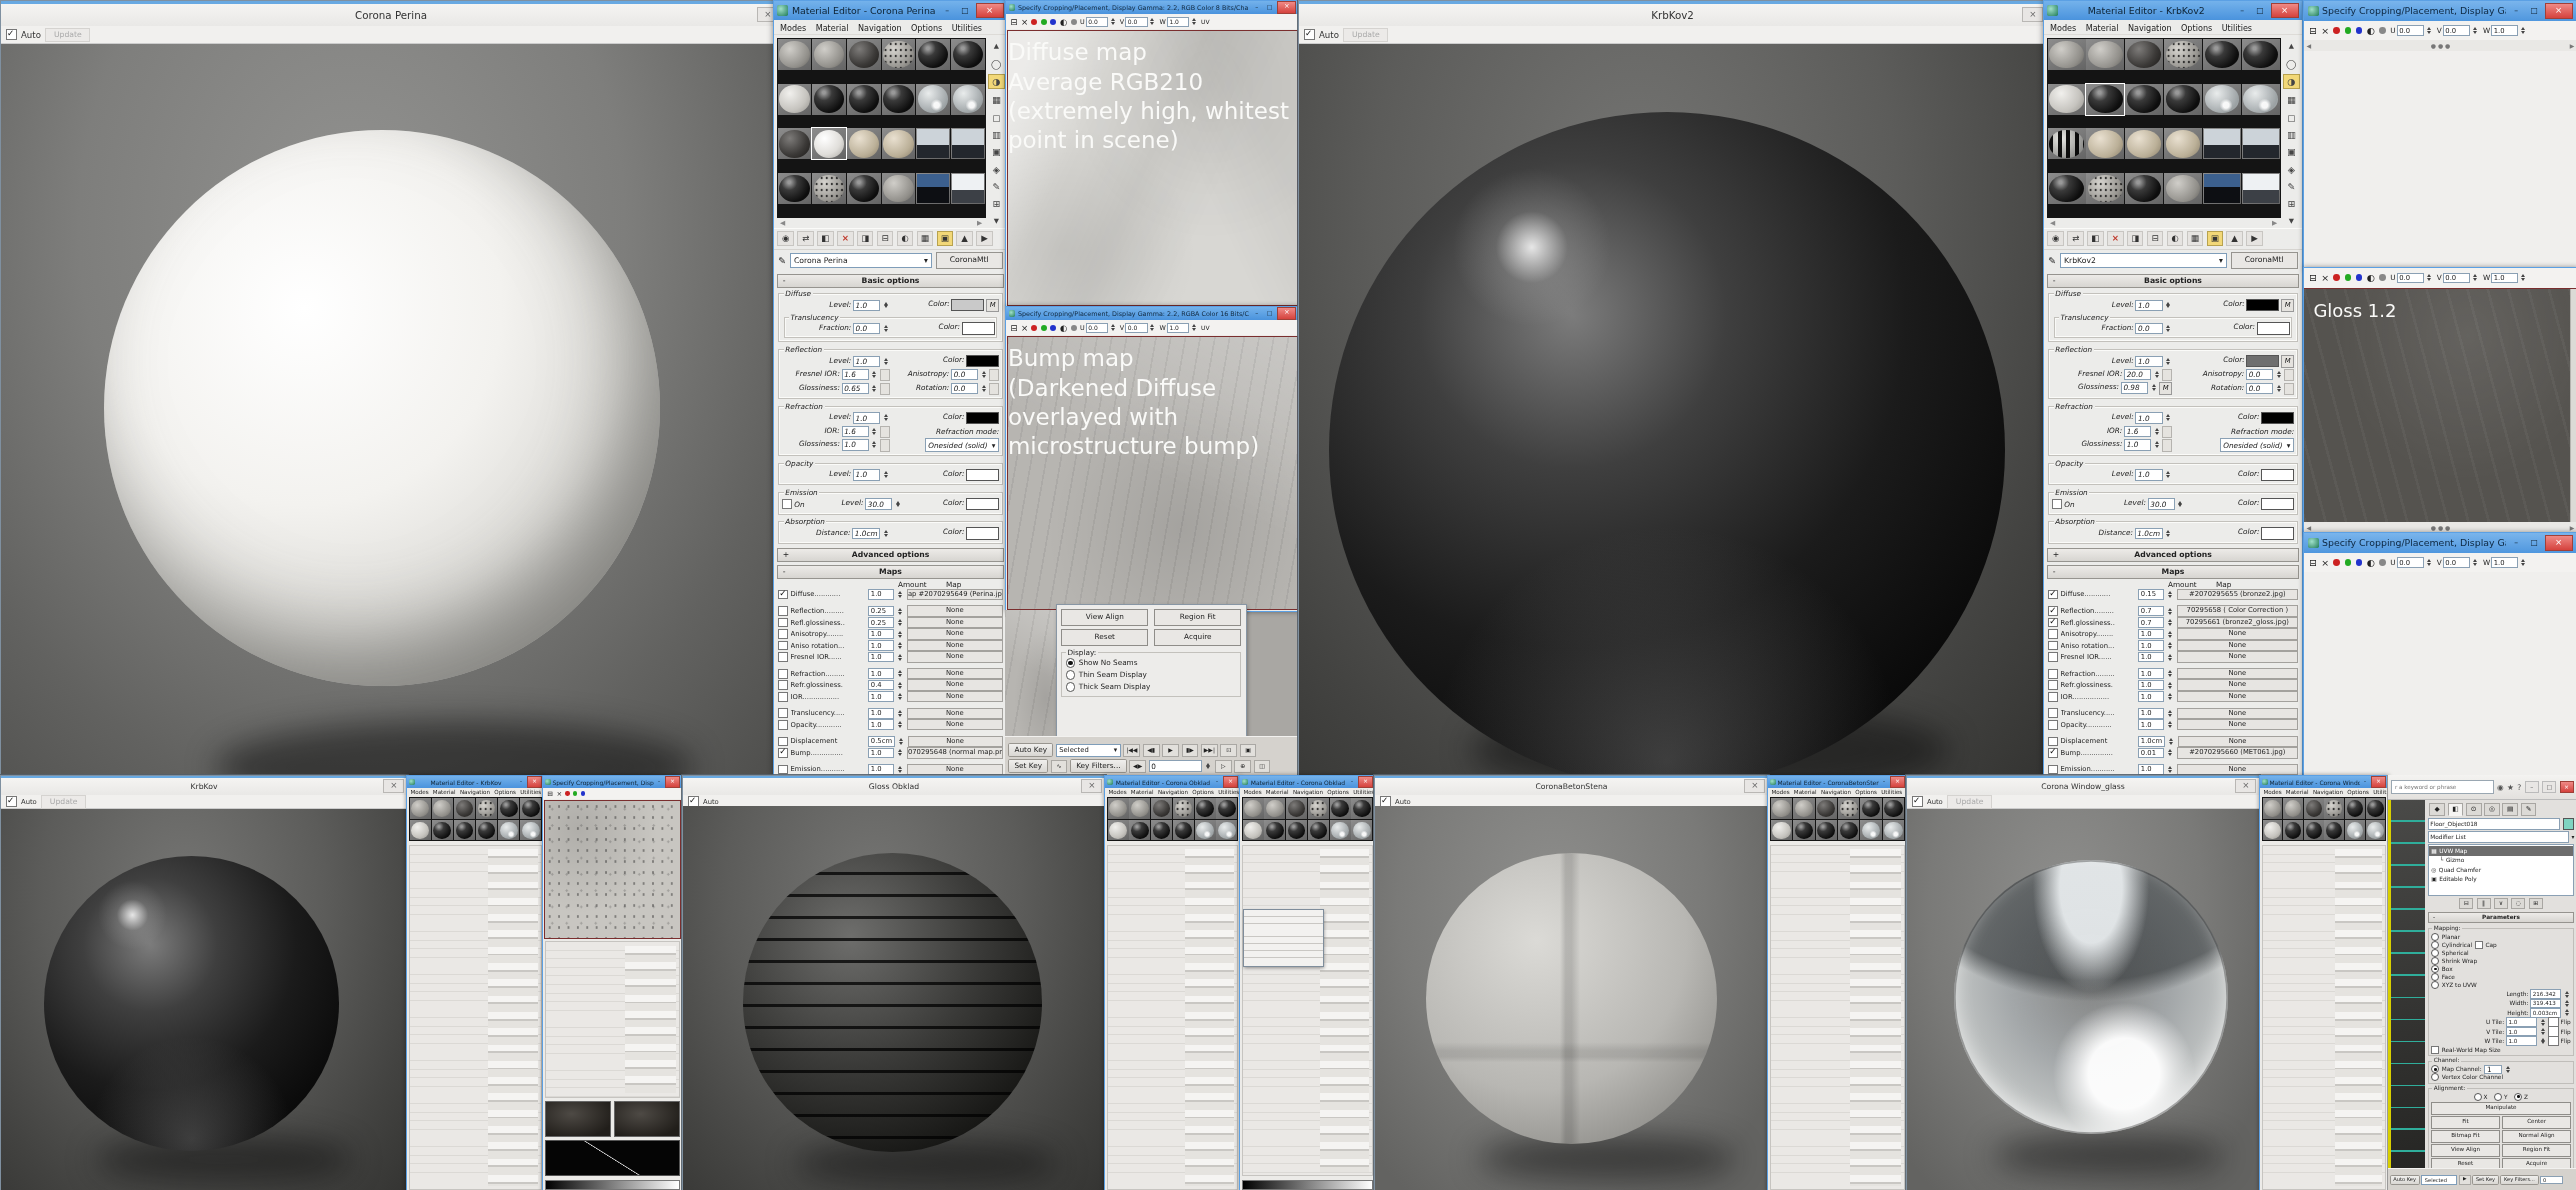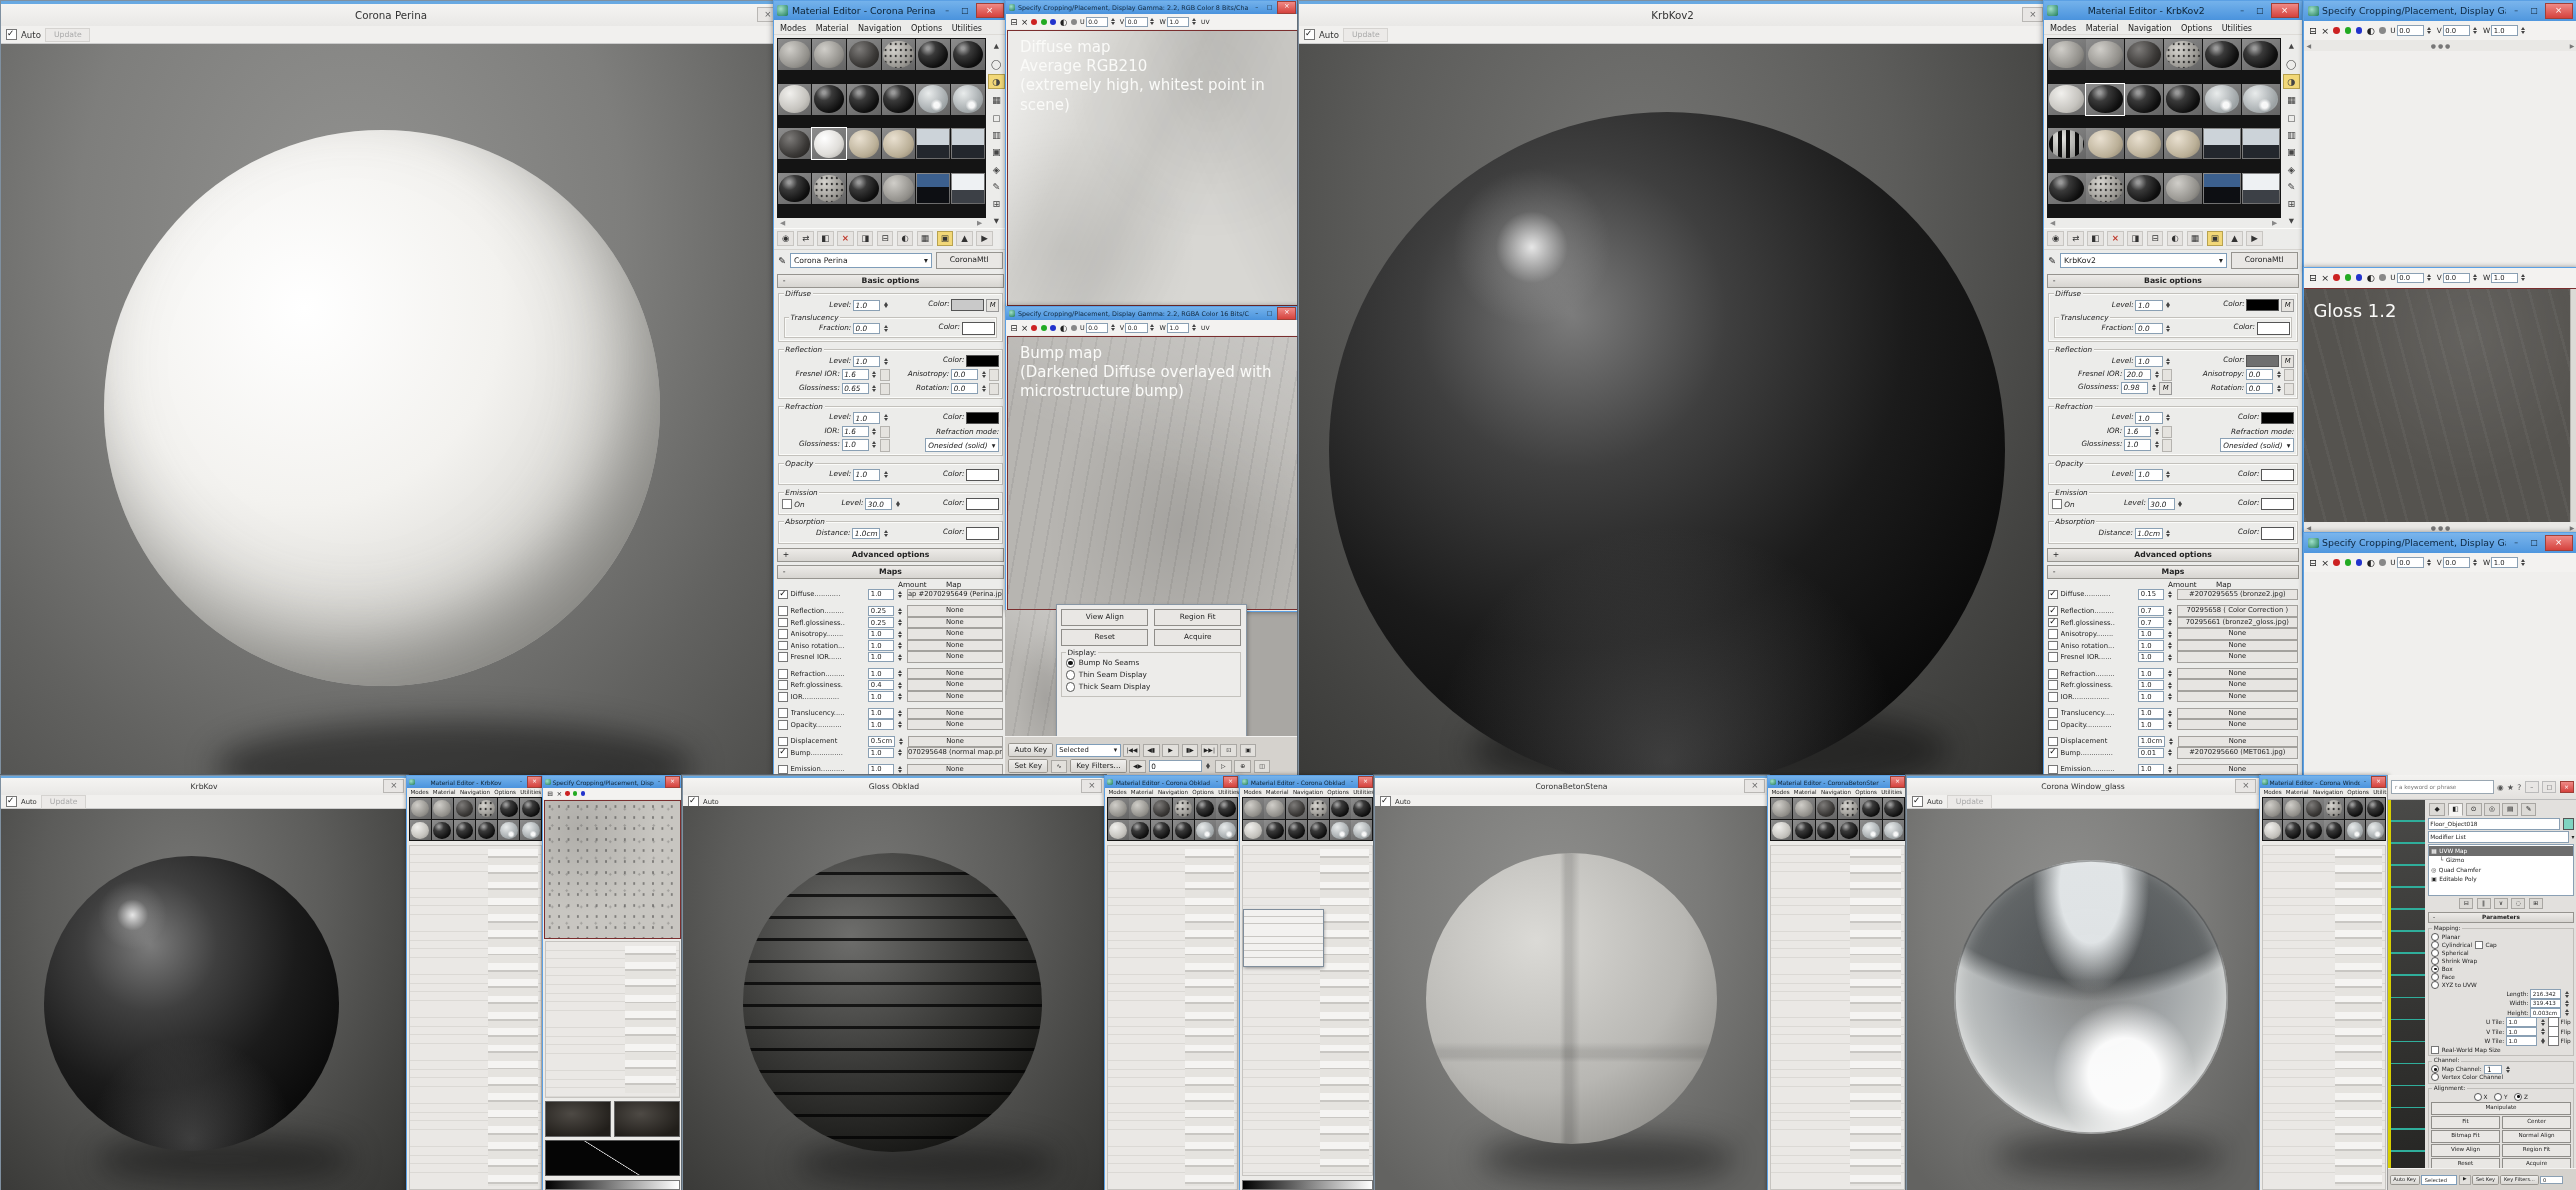--- a/index.html
+++ b/index.html
@@ -95,21 +95,21 @@
   .crop{position:absolute;border:1.7px solid #5ba0e4;background:#ecebe9;display:flex;flex-direction:column;box-shadow:0 0 5.1px rgba(0,0,0,.4);}
   .ctitle{height:13px;background:linear-gradient(#74b2eb,#4a93dd);font-size:6.4px;color:#122a40;display:flex;align-items:center;padding:0 2.6px;gap:2.6px;flex:none;}
   .ctitle .ttl{flex:1;text-align:center;overflow:hidden;white-space:nowrap;}
   .ctitle .mmb{width:10.3px;height:9.4px;font-size:6px;line-height:8.6px;}
   .ctitle .mclose{width:17px;height:10.3px;font-size:6.8px;line-height:8.6px;}
   .ctools{height:15.4px;display:flex;align-items:center;gap:3.4px;padding:0 4.3px;background:#f3f2f0;font-size:8.6px;flex:none;}
   .dot{width:6px;height:6px;border-radius:50%;display:inline-block;flex:none;}
   .uvf{display:flex;align-items:center;gap:0.9px;font-size:6.4px;}
   .uvf .box{min-width:17px;height:7.7px;font-size:6px;}
   .cimg{flex:1;margin:0.9px;border:1.7px solid #7a2e2e;position:relative;overflow:hidden;}
-  .note{position:absolute;left:12px;top:6.8px;color:#fafaf8;font-size:15px;line-height:1.28;white-space:pre-line;}
+  .note{position:absolute;left:0;top:6.8px;color:#fafaf8;font-size:23px;line-height:1.28;white-space:pre-line;}
   .tex-crumple{background-color:#d8d7d3;background-image:linear-gradient(115deg,rgba(255,255,255,.5) 8%,transparent 28%,rgba(0,0,0,.05) 48%,transparent 68%),linear-gradient(245deg,rgba(0,0,0,.06) 0 18%,transparent 40%),radial-gradient(ellipse at 70% 20%,rgba(0,0,0,.06),transparent 50%),radial-gradient(ellipse at 20% 80%,rgba(0,0,0,.08),transparent 40%);}
   .tex-bump{background-color:#b7b5b1;background-image:repeating-linear-gradient(100deg,rgba(0,0,0,.06) 0 1.7px,transparent 1.7px 14.5px),linear-gradient(205deg,rgba(255,255,255,.25),transparent 50%),radial-gradient(ellipse at 60% 70%,rgba(0,0,0,.1),transparent 55%);}
   .tex-chalk{background-color:#38342f;background-image:radial-gradient(ellipse at 30% 30%,rgba(255,255,255,.07),transparent 50%),radial-gradient(ellipse at 75% 70%,rgba(255,255,255,.05),transparent 45%);}
   .tex-gloss{background-color:#55534f;background-image:radial-gradient(ellipse at 60% 20%,rgba(255,255,255,.09),transparent 55%),repeating-linear-gradient(75deg,rgba(255,255,255,.04) 0 2.6px,transparent 2.6px 19.7px);}
   .tex-scratch{background-color:#c8c6c1;background-image:radial-gradient(rgba(40,40,40,.45) 0.9px,transparent 1.3px),radial-gradient(rgba(70,70,70,.3) 0.9px,transparent 1.3px),radial-gradient(ellipse at 25% 20%,rgba(0,0,0,.12),transparent 55%);background-size:9.4px 11px,14.5px 16.3px,100% 100%;}
   .rp .note{font-size:18px;top:10.3px;left:9.4px;}
   .rpscroll{height:11px;background:#e9e8e5;display:flex;align-items:center;justify-content:space-between;font-size:6px;padding:0 2.6px;color:#777;flex:none;}
   .vsb{position:absolute;right:0;top:0;bottom:0;width:6px;background:#dcdad6;border-left:0.9px solid #b5b3af;}
   
   .uvwpanel{position:absolute;background:#edecea;border:0.9px solid #8896a4;box-shadow:0.9px 1.7px 4.3px rgba(0,0,0,.35);padding:4.3px;font-size:7.3px;}
@@ -773,21 +773,21 @@
         <span class="pbtn">Region Fit</span>
         <span class="pbtn">Reset</span>
         <span class="pbtn">Acquire</span>
       </div>
     <div class="dgrp">
       <span class="leg">Display:</span>
       <div>
 
           <div class="drow">
             <span class="radio sel"></span>
-            <span>Bump No Seams</span>
+            <span>Show No Seams</span>
           </div>
 
           <div class="drow">
             <span class="radio"></span>
             <span>Thin Seam Display</span>
           </div>
 
           <div class="drow">
             <span class="radio"></span>
             <span>Thick Seam Display</span>

